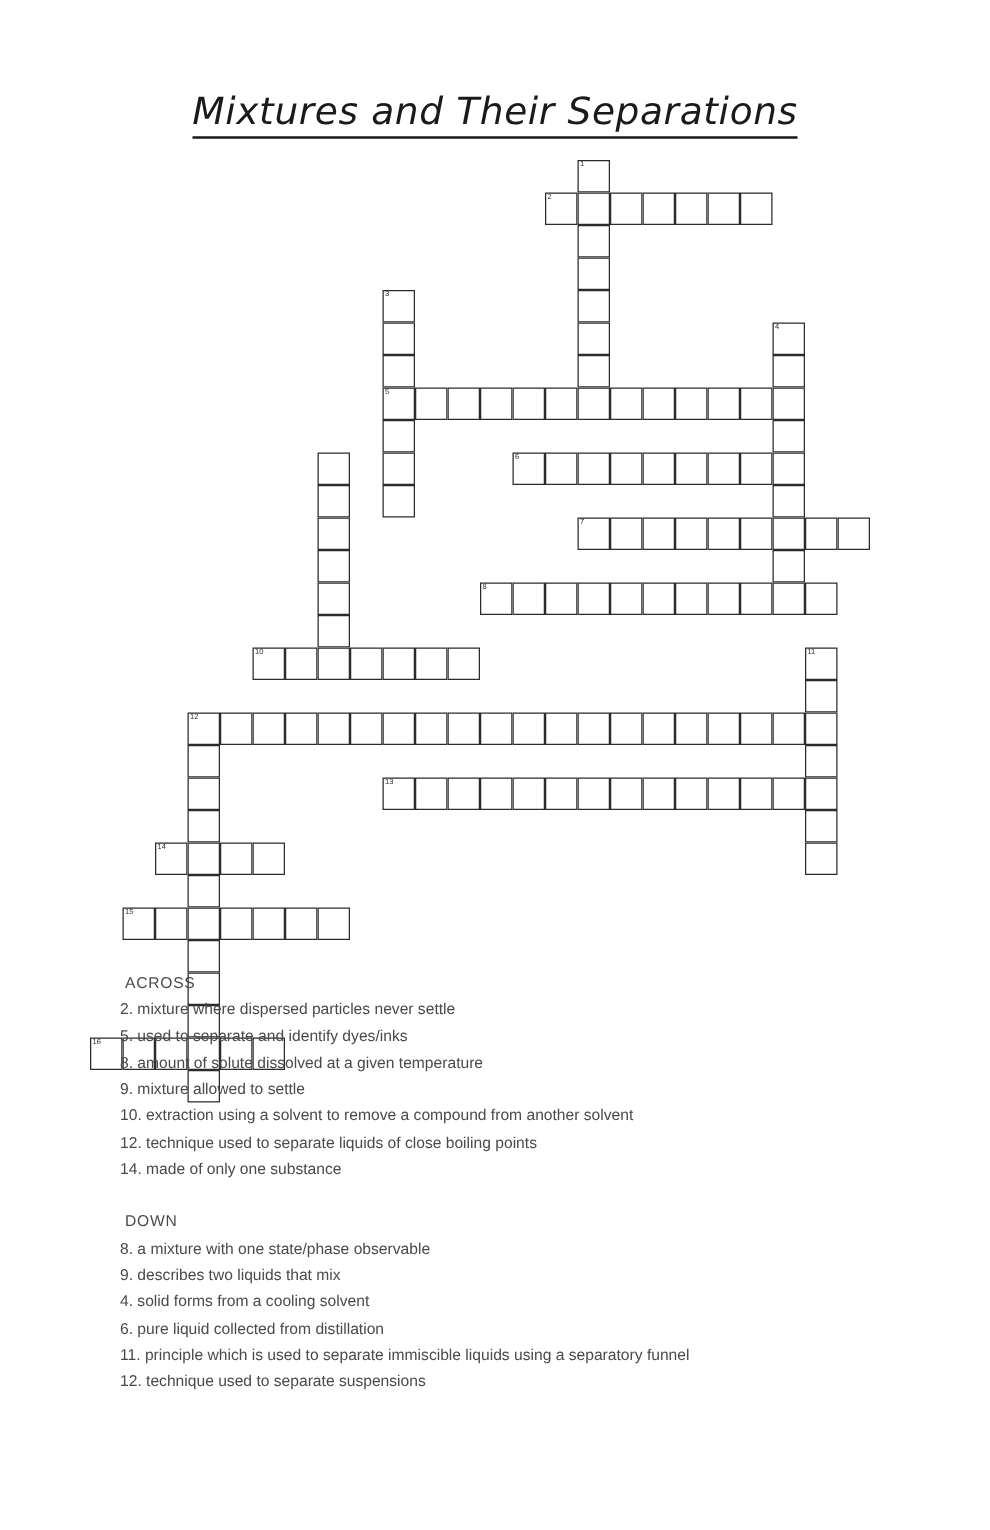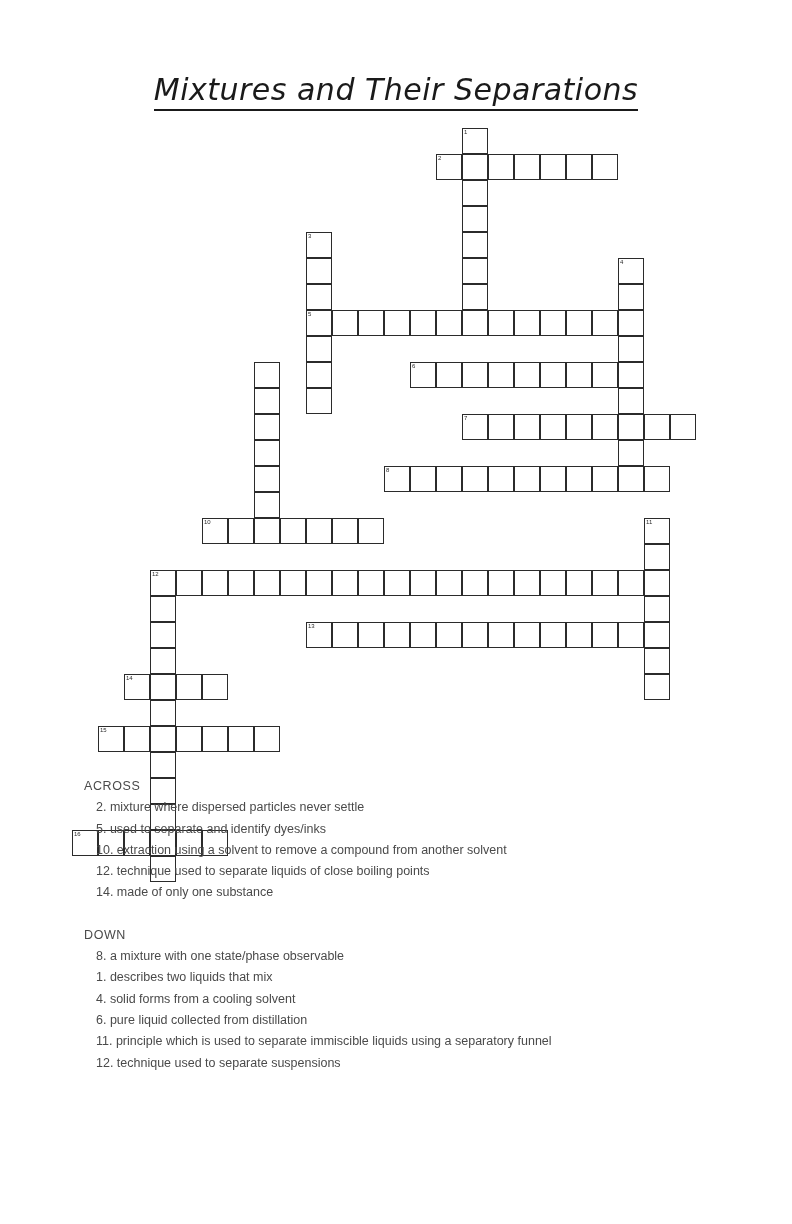--- a/index.html
+++ b/index.html
@@ -58,20 +58,21 @@
     left: 84px;
     top: 776px;
     width: 640px;
     font-size: 12.5px;
     line-height: 21.3px;
     color: #4a4a4a;
   }
   .clue-head {
     letter-spacing: 0.6px;
     color: #4a4a4a;
+    margin-left: 16px;
   }
   .clue-list {
     margin: 0;
     padding: 0;
     list-style: none;
   }
   .clue-list li {
     margin: 0;
     padding: 0 0 0 12px;
     white-space: nowrap;
@@ -257,27 +258,29 @@
     <div class="cell" style="left: 124px; top: 702px; width: 26px; height: 26px;"></div>
     <div class="cell" style="left: 176px; top: 702px; width: 26px; height: 26px;"></div>
     <div class="cell" style="left: 202px; top: 702px; width: 26px; height: 26px;"></div>
   </div>
 
 <div id="clues">
   <div class="clue-head">ACROSS</div>
   <ul class="clue-list" id="across-list">
       <li>2. mixture where dispersed particles never settle</li>
       <li>5. used to separate and identify dyes/inks</li>
+      <li>8. amount of solute dissolved at a given temperature</li>
+      <li>9. mixture allowed to settle</li>
       <li>10. extraction using a solvent to remove a compound from another solvent</li>
       <li>12. technique used to separate liquids of close boiling points</li>
       <li>14. made of only one substance</li>
     </ul>
   <div class="gap"></div>
   <div class="clue-head">DOWN</div>
   <ul class="clue-list" id="down-list">
       <li>8. a mixture with one state/phase observable</li>
-      <li>1. describes two liquids that mix</li>
+      <li>9. describes two liquids that mix</li>
       <li>4. solid forms from a cooling solvent</li>
       <li>6. pure liquid collected from distillation</li>
       <li>11. principle which is used to separate immiscible liquids using a separatory funnel</li>
       <li>12. technique used to separate suspensions</li>
     </ul>
 </div>
 
 </body></html>

